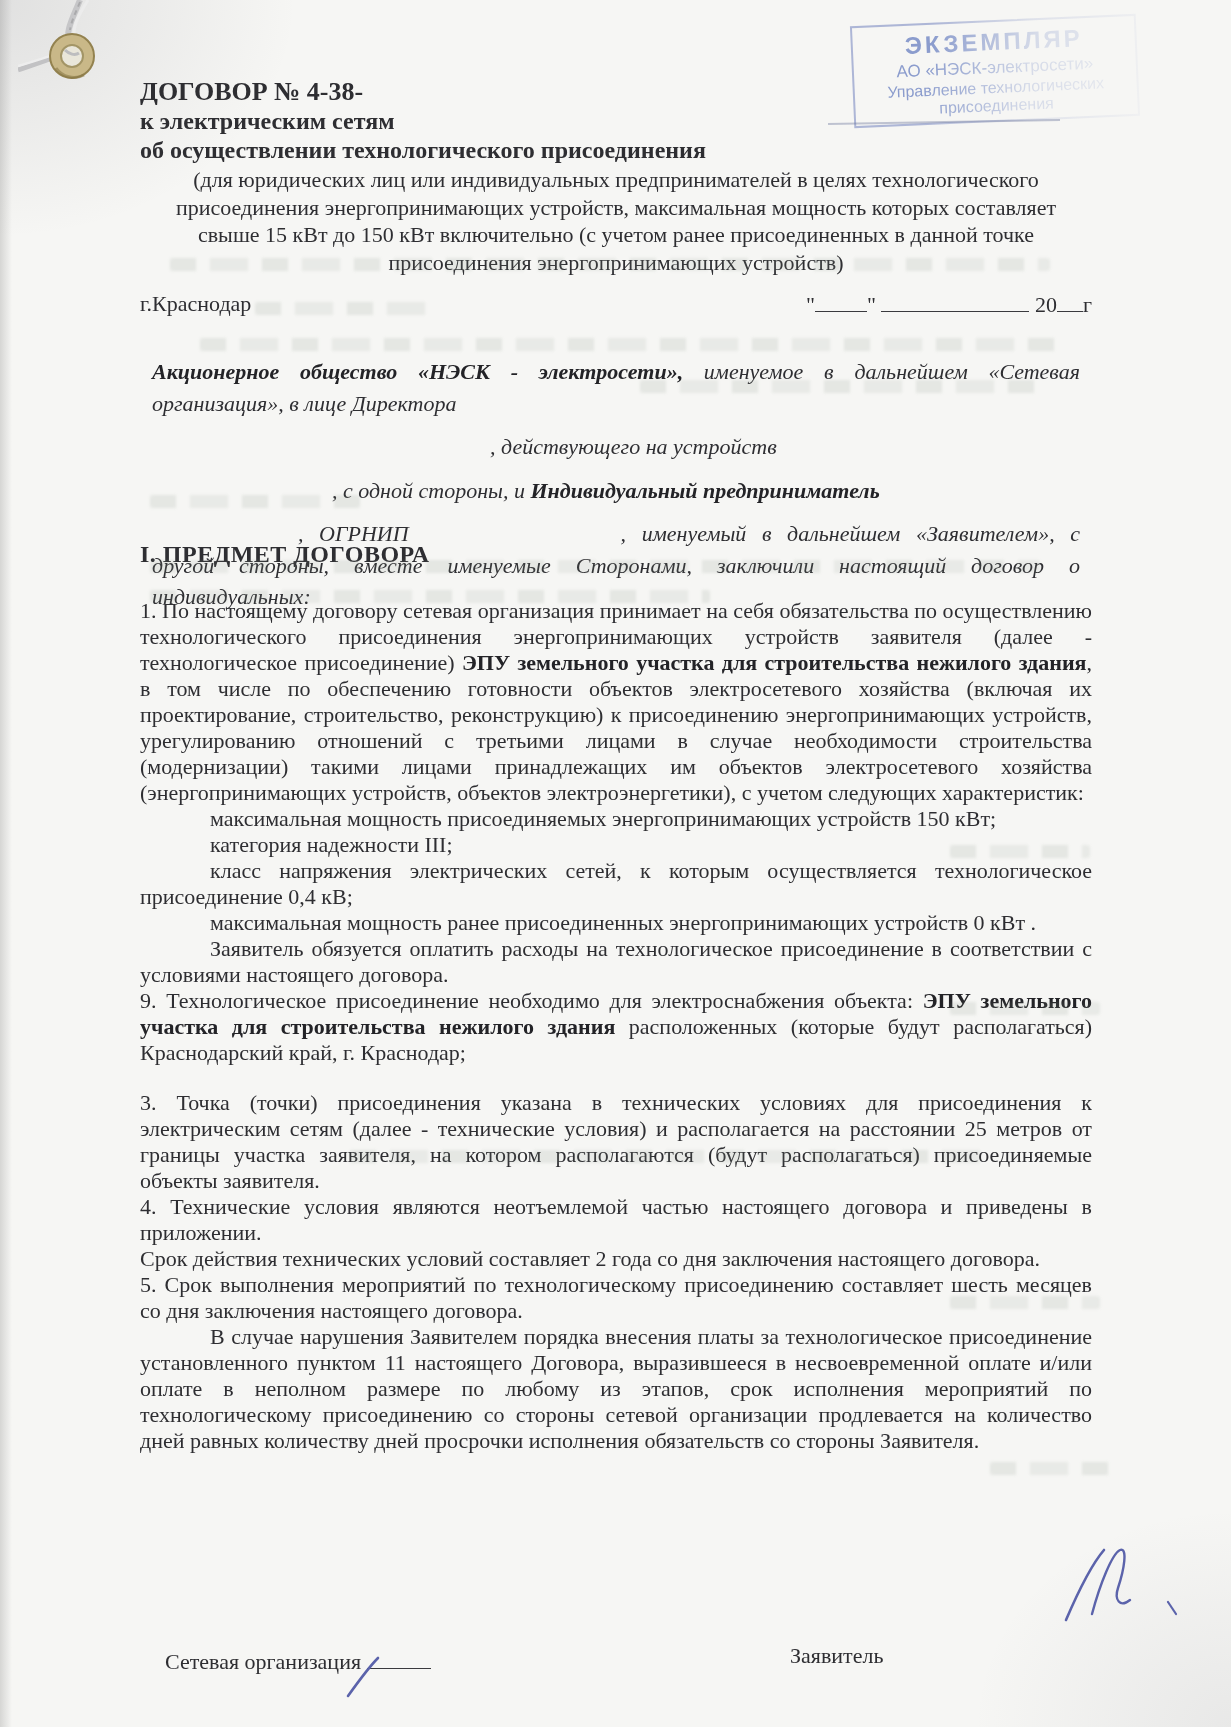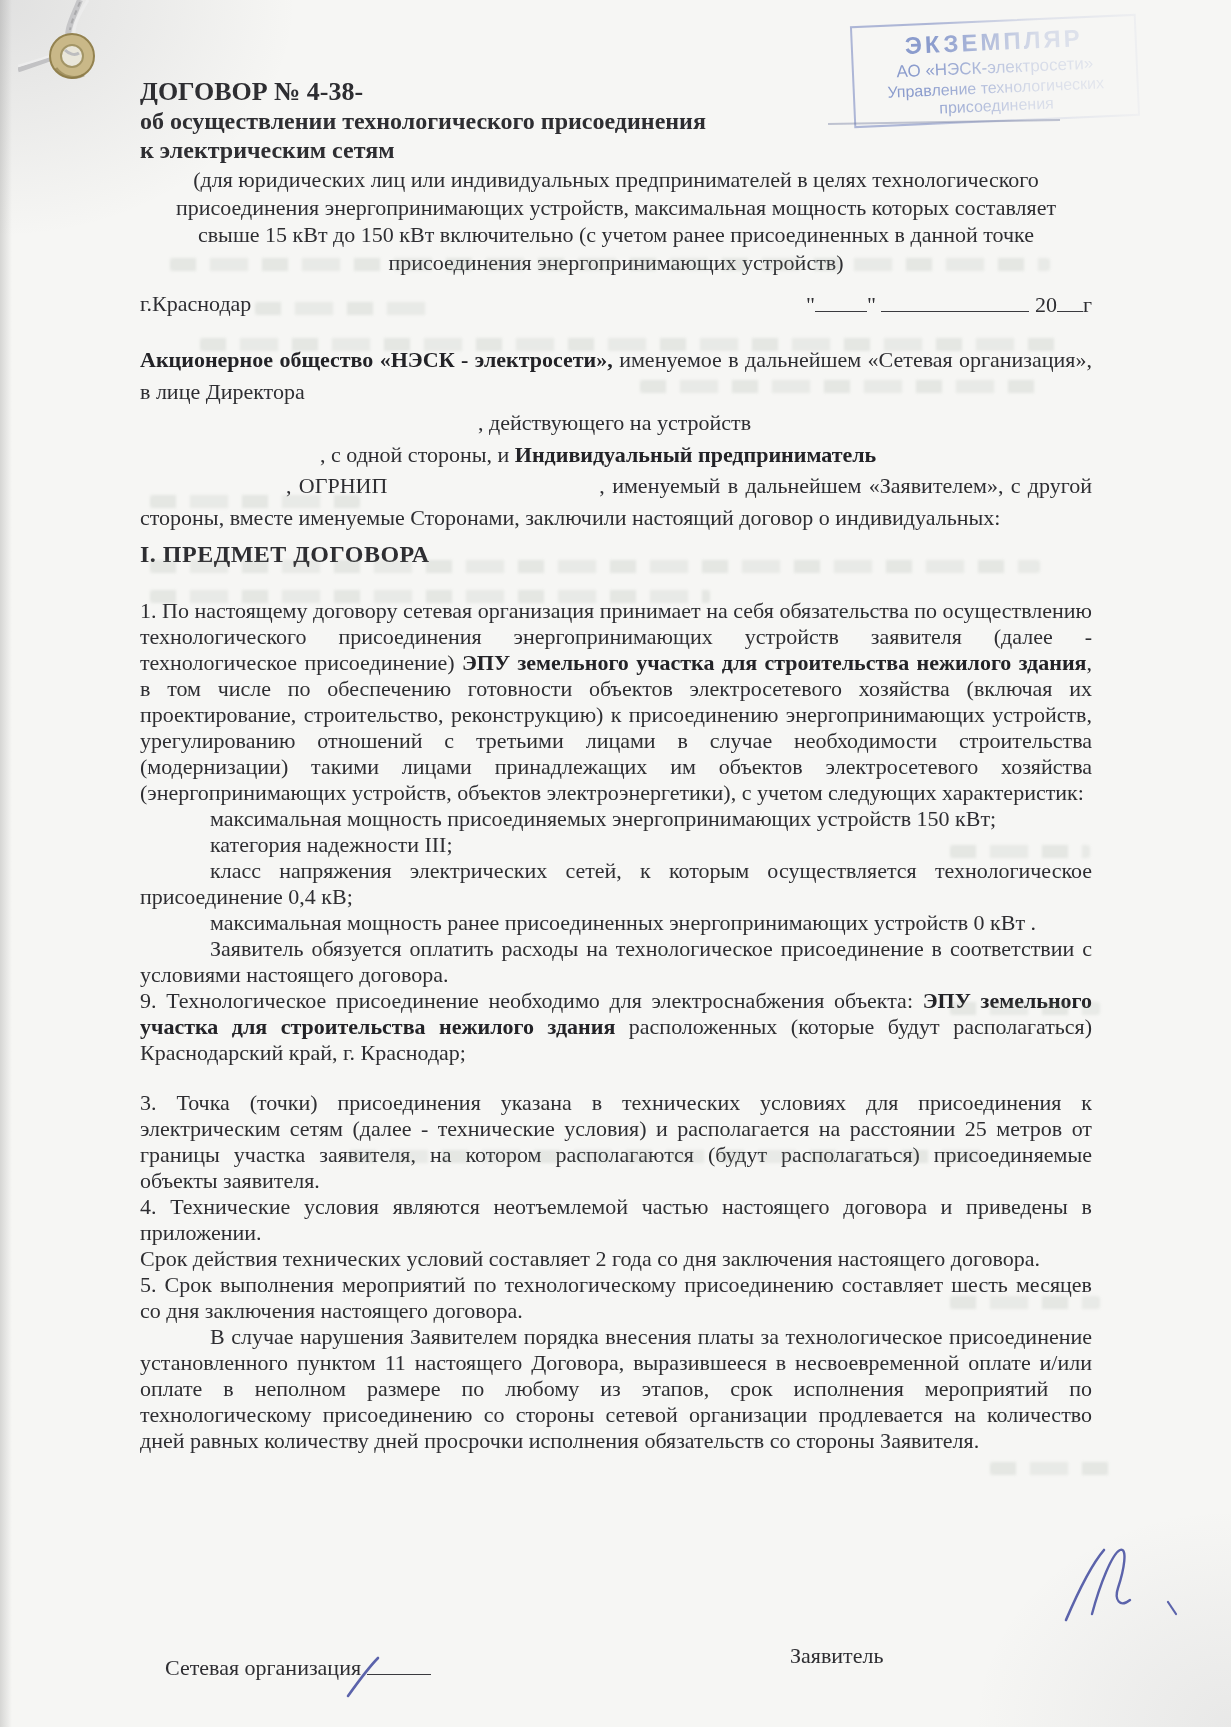--- a/index.html
+++ b/index.html
@@ -42,39 +42,39 @@
   .t1{font-size:26px;line-height:31px;}
   .t2{font-size:24px;line-height:29px;}
   .note-block{position:absolute;top:166px;left:140px;width:952px;text-align:center;
     font-size:22px;line-height:27.5px;}
 
   .city-row{position:absolute;top:291px;left:140px;width:952px;font-size:22px;display:flex;justify-content:space-between;}
   .blank{display:inline-block;border-bottom:1.6px solid #3a3a3e;height:20px;vertical-align:baseline;}
   .bl-day{width:52px;} .bl-month{width:148px;} .bl-year{width:26px;}
 
   .preamble{position:absolute;top:344px;left:140px;width:952px;font-size:22px;line-height:31.5px;}
-  .preamble p{margin:0;}
+  .preamble p{margin:12px;font-style:italic;}
   .just{text-align:justify;}
   .pB{padding-left:338px;}
   .pC{padding-left:180px;}
   .pD{text-indent:146px;}
   .spacer-ogrnip{display:inline-block;width:212px;}
   .b{font-weight:bold;color:#232327;}
 
   .sec-heading{position:absolute;top:541px;left:140px;width:952px;
     font-weight:bold;font-size:24px;letter-spacing:.5px;}
 
   .body-block{position:absolute;top:598px;left:140px;width:952px;
     font-size:22px;line-height:26px;text-align:justify;}
   .body-block p{margin:0;}
   .indent{text-indent:70px;}
   .gap-before{margin-top:24px !important;}
 
   .footer-row{position:absolute;top:1643px;left:140px;width:952px;font-size:22px;height:40px;}
-  .sig-left{position:absolute;left:25px;top:12px;}
+  .sig-left{position:absolute;left:25px;top:6px;}
   .sig-blank{display:inline-block;width:64px;border-bottom:1.6px solid #3a3a3e;height:18px;margin-left:6px;}
   .sig-right{position:absolute;left:650px;top:0;}
 
   .pen{position:absolute;pointer-events:none;}
 
   
   .ghost{position:absolute;height:13px;border-radius:3px;filter:blur(1.6px);opacity:.5;
     background:repeating-linear-gradient(90deg,
       rgba(128,142,128,.30) 0 26px, rgba(128,142,128,0) 26px 40px,
       rgba(128,142,128,.24) 40px 78px, rgba(128,142,128,0) 78px 92px);}
@@ -103,22 +103,22 @@
   <div class="stamp">
     <div class="stamp-l1">ЭКЗЕМПЛЯР</div>
     <div class="stamp-l2">АО «НЭСК-электросети»</div>
     <div class="stamp-l3">Управление технологических</div>
     <div class="stamp-l4">присоединения</div>
   </div>
   <div class="stamp-underline"></div>
 
   <div class="title-block">
     <div class="t1">ДОГОВОР № 4-38-</div>
+    <div class="t2">к электрическим сетям</div>
     <div class="t2">об осуществлении технологического присоединения</div>
-    <div class="t2">к электрическим сетям</div>
   </div>
 
   <div class="note-block">
     <div>(для юридических лиц или индивидуальных предпринимателей в целях технологического</div>
     <div>присоединения энергопринимающих устройств, максимальная мощность которых составляет</div>
     <div>свыше 15 кВт до 150 кВт включительно (с учетом ранее присоединенных в данной точке</div>
     <div>присоединения энергопринимающих устройств)</div>
   </div>
 
   <div class="city-row">

